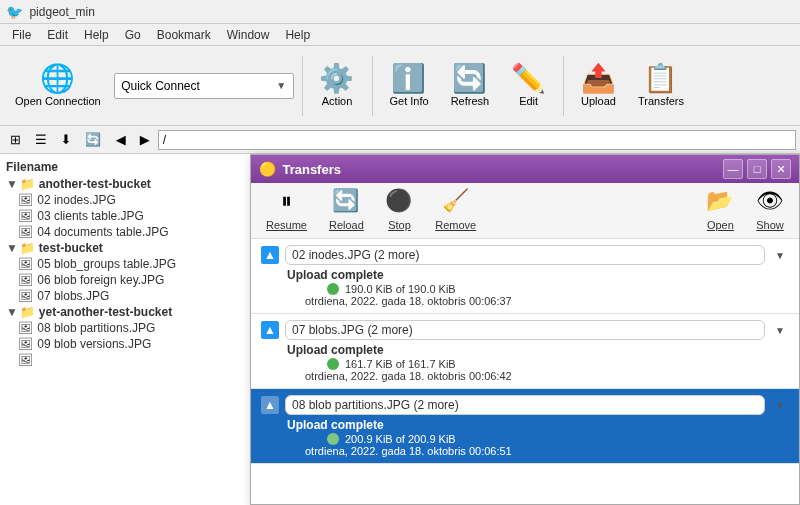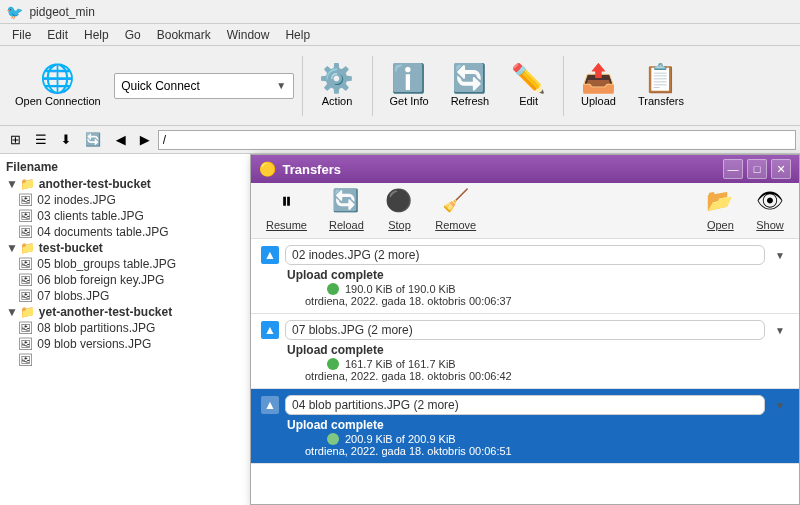--- a/index.html
+++ b/index.html
@@ -487,21 +487,21 @@
       <div class="green-dot"></div>
       <span>161.7 KiB of 161.7 KiB</span>
     </div>
     <div class="transfer-detail" style="padding-left:18px;">
       <span>otrdiena, 2022. gada 18. oktobris 00:06:42</span>
     </div>
   </div>
         <div class="transfer-item selected">
     <div class="transfer-item-header">
       <div class="up-arrow">▲</div>
-      <div class="transfer-filename">04 blob partitions.JPG (2 more)</div>
+      <div class="transfer-filename">08 blob partitions.JPG (2 more)</div>
       <span class="transfer-expand">▼</span>
     </div>
     <div class="transfer-status">Upload complete</div>
     <div class="transfer-detail">
       <div class="green-dot"></div>
       <span>200.9 KiB of 200.9 KiB</span>
     </div>
     <div class="transfer-detail" style="padding-left:18px;">
       <span>otrdiena, 2022. gada 18. oktobris 00:06:51</span>
     </div>

